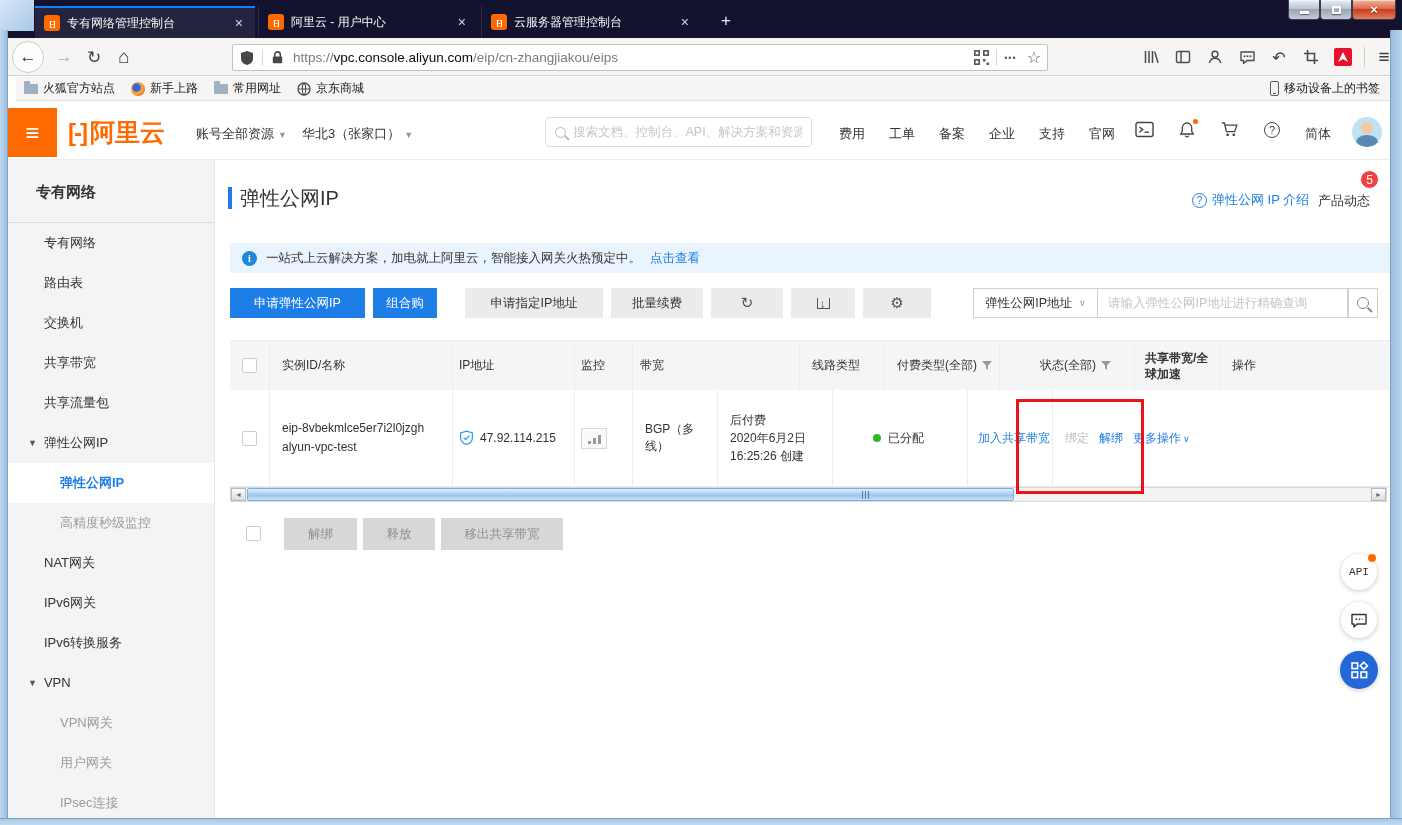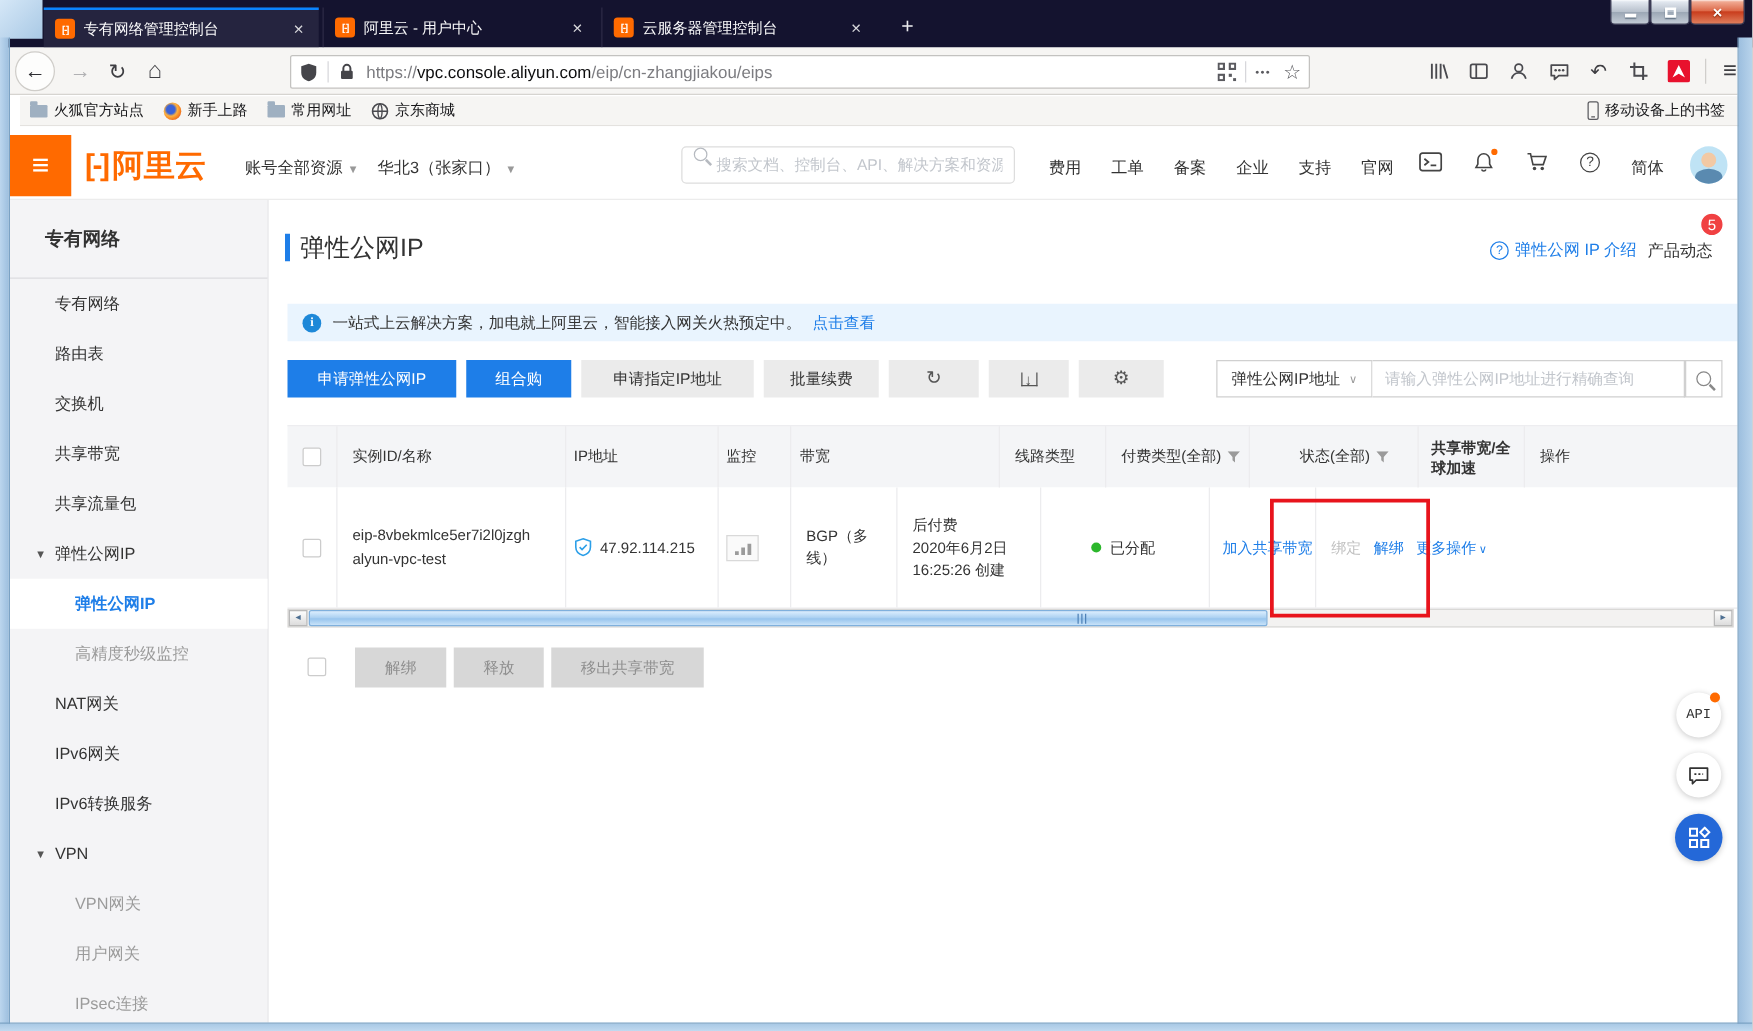--- a/index.html
+++ b/index.html
@@ -51,21 +51,21 @@
   .phone-ico::after { content:""; position:absolute; bottom:1px; left:2px; right:2px; height:1.5px; background:#5a5a5f; }
 
   
   .alihead { position:absolute; left:8px; top:101px; width:1382px; height:59px; background:#fff; border-bottom:1px solid #ececec; }
   .ali-burger { position:absolute; left:0; top:7px; width:49px; height:49px; background:#ff6a00; color:#fff; display:flex; align-items:center; justify-content:center; font-size:24px; }
   .ali-logo { position:absolute; left:60px; top:15px; color:#ff6a00; font-weight:bold; display:flex; align-items:center; gap:4px; }
   .ali-logo .brk { font-size:24px; letter-spacing:-2px; }
   .ali-logo .txt { font-size:25px; }
   .scope { position:absolute; top:24px; font-size:13px; color:#333; }
   .caret { color:#999; font-size:9px; margin-left:4px; }
-  .ali-search { position:absolute; left:537px; top:16px; width:267px; height:30px; border:1px solid #ddd; border-radius:4px; display:flex; padding:0 9px; gap:7px; }
+  .ali-search { position:absolute; left:537px; top:16px; width:267px; height:30px; border:1px solid #ddd; border-radius:4px; display:flex; align-items:center; padding:0 9px; gap:7px; }
   .ali-search input { border:none; outline:none; flex:1; font-size:12.5px; color:#333; font-family:"Liberation Sans",sans-serif; background:transparent; }
   .ali-search input::placeholder { color:#c2c6cc; }
   .mag { width:11px; height:11px; border:1.5px solid #b6bac0; border-radius:50%; position:relative; flex:none; }
   .mag::after { content:""; position:absolute; width:6px; height:1.5px; background:#b6bac0; transform:rotate(45deg); right:-5px; bottom:-2px; }
   .hmenu { position:absolute; top:24px; font-size:13px; color:#333; }
   .hicon { position:absolute; top:20px; color:#444; }
   .bell-dot { position:absolute; right:-2px; top:-2px; width:5px; height:5px; border-radius:50%; background:#ff6a00; }
   .avatar { position:absolute; left:1344px; top:16px; width:30px; height:30px; border-radius:50%; background:#bfe3f5; overflow:hidden; }
   .avatar::before { content:""; position:absolute; left:9px; top:5px; width:12px; height:12px; border-radius:50%; background:#f2c9a4; }
   .avatar::after { content:""; position:absolute; left:4px; top:18px; width:22px; height:14px; border-radius:50% 50% 0 0; background:#5a8ab0; }
@@ -381,21 +381,21 @@
     <div class="pnews">产品动态</div>
     <div class="badge">5</div>
 
     <div class="banner">
       <span class="info-ico">i</span>
       <span>一站式上云解决方案，加电就上阿里云，智能接入网关火热预定中。</span>
       <a>点击查看</a>
     </div>
 
     <button class="btn primary" style="left:15px;width:135px;">申请弹性公网IP</button>
-    <button class="btn primary" style="left:158px;width:84px;">组合购</button>
+    <button class="btn primary" style="left:158px;width:64px;">组合购</button>
     <button class="btn plain" style="left:250px;width:138px;">申请指定IP地址</button>
     <button class="btn plain" style="left:396px;width:92px;">批量续费</button>
     <button class="btn iconb" style="left:496px;width:72px;"><span>↻</span></button>
     <button class="btn iconb" style="left:576px;width:64px;"><span class="dl-ico"></span></button>
     <button class="btn iconb" style="left:648px;width:68px;"><span>⚙</span></button>
 
     <div class="filter-sel">
         <span>弹性公网IP地址</span>
         <span class="chev">∨</span>
       </div>

